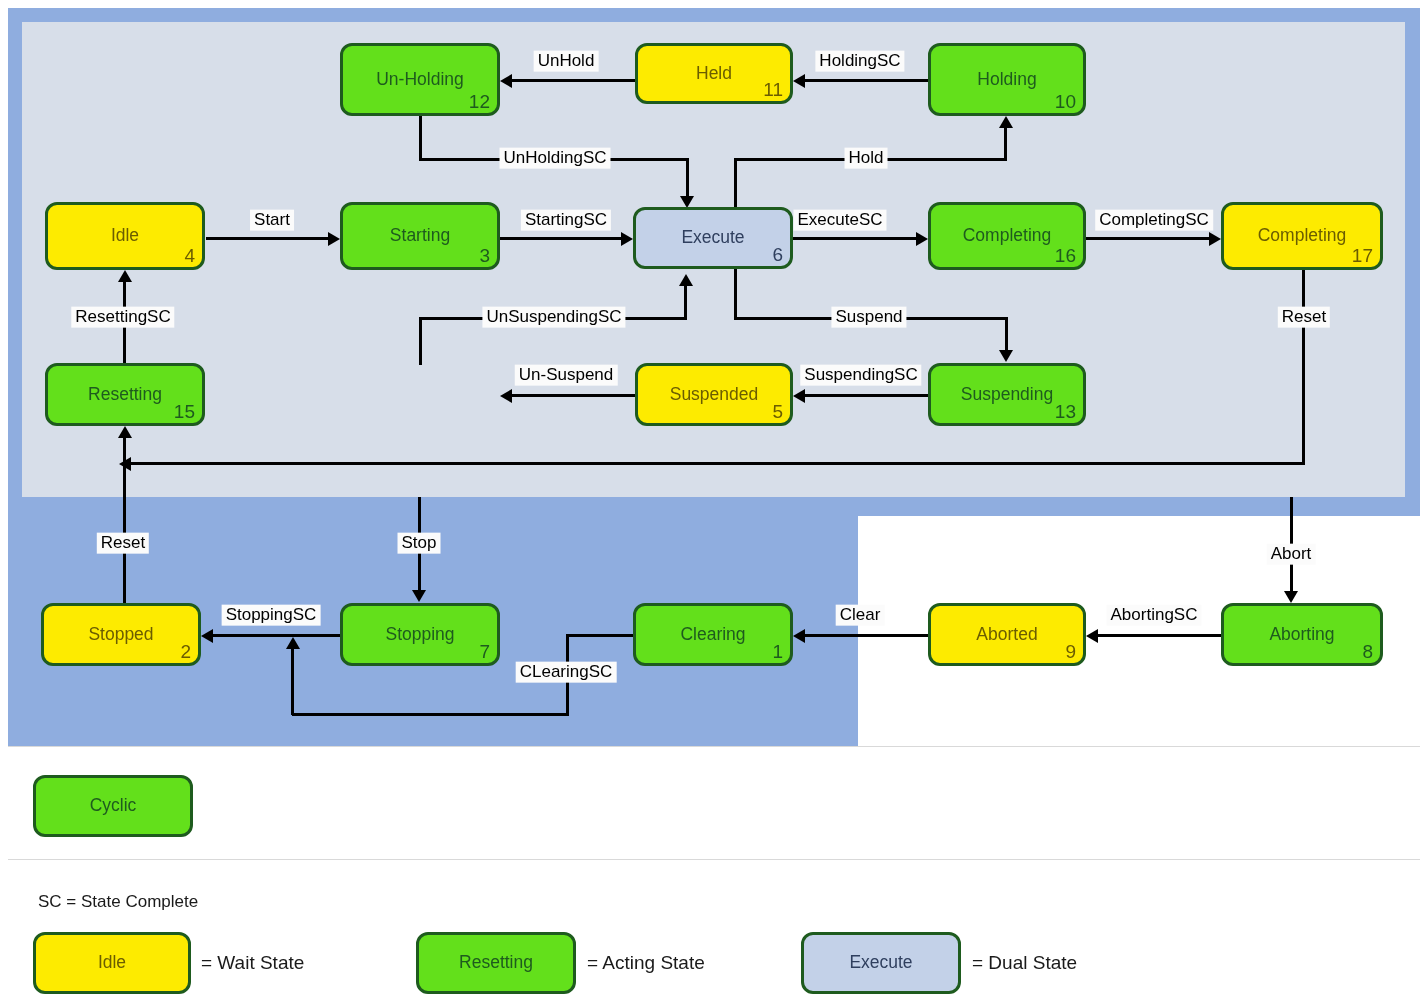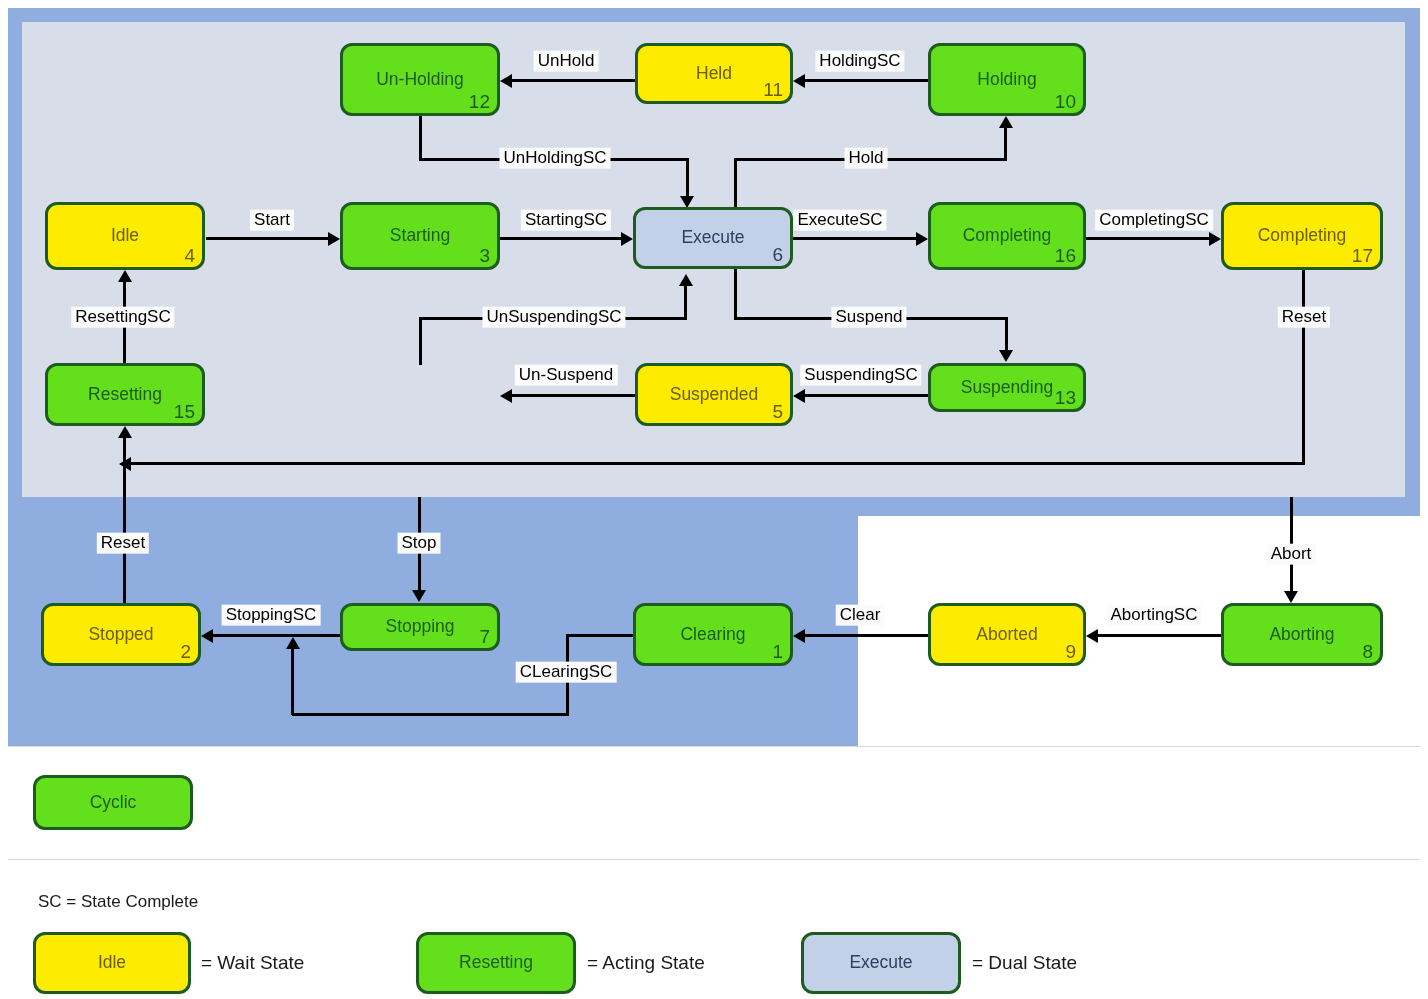--- a/index.html
+++ b/index.html
@@ -252,47 +252,47 @@
   </div>
 
   <div class="node acting" id="n-resetting" style="left:45px; top:363px; width:160px; height:63px;">
     <span class="node-label">Resetting</span>
     <span class="node-num">15</span>
   </div>
   <div class="node wait" id="n-suspended" style="left:635px; top:363px; width:158px; height:63px;">
     <span class="node-label">Suspended</span>
     <span class="node-num">5</span>
   </div>
-  <div class="node acting" id="n-suspending" style="left:928px; top:363px; width:158px; height:49px;">
+  <div class="node acting" id="n-suspending" style="left:928px; top:363px; width:158px; height:63px;">
     <span class="node-label">Suspending</span>
     <span class="node-num">13</span>
   </div>
 
   <div class="node wait" id="n-stopped" style="left:41px; top:603px; width:160px; height:63px;">
     <span class="node-label">Stopped</span>
     <span class="node-num">2</span>
   </div>
-  <div class="node acting" id="n-stopping" style="left:340px; top:603px; width:160px; height:48px;">
+  <div class="node acting" id="n-stopping" style="left:340px; top:603px; width:160px; height:63px;">
     <span class="node-label">Stopping</span>
     <span class="node-num">7</span>
   </div>
   <div class="node acting" id="n-clearing" style="left:633px; top:603px; width:160px; height:63px;">
     <span class="node-label">Clearing</span>
     <span class="node-num">1</span>
   </div>
   <div class="node wait" id="n-aborted" style="left:928px; top:603px; width:158px; height:63px;">
     <span class="node-label">Aborted</span>
     <span class="node-num">9</span>
   </div>
   <div class="node acting" id="n-aborting" style="left:1221px; top:603px; width:162px; height:63px;">
     <span class="node-label">Aborting</span>
     <span class="node-num">8</span>
   </div>
 
-  <div class="node acting" id="n-cyclic" style="left:33px; top:775px; width:160px; height:55px;">
+  <div class="node acting" id="n-cyclic" style="left:33px; top:775px; width:160px; height:62px;">
     <span class="node-label">Cyclic</span>
     <span class="node-num"></span>
   </div>
 
   <div class="tlabel" style="left:566px; top:61px;">UnHold</div>
   <div class="tlabel" style="left:860px; top:61px;">HoldingSC</div>
   <div class="tlabel" style="left:555px; top:158px;">UnHoldingSC</div>
   <div class="tlabel" style="left:866px; top:158px;">Hold</div>
 
   <div class="tlabel" style="left:272px; top:220px;">Start</div>

